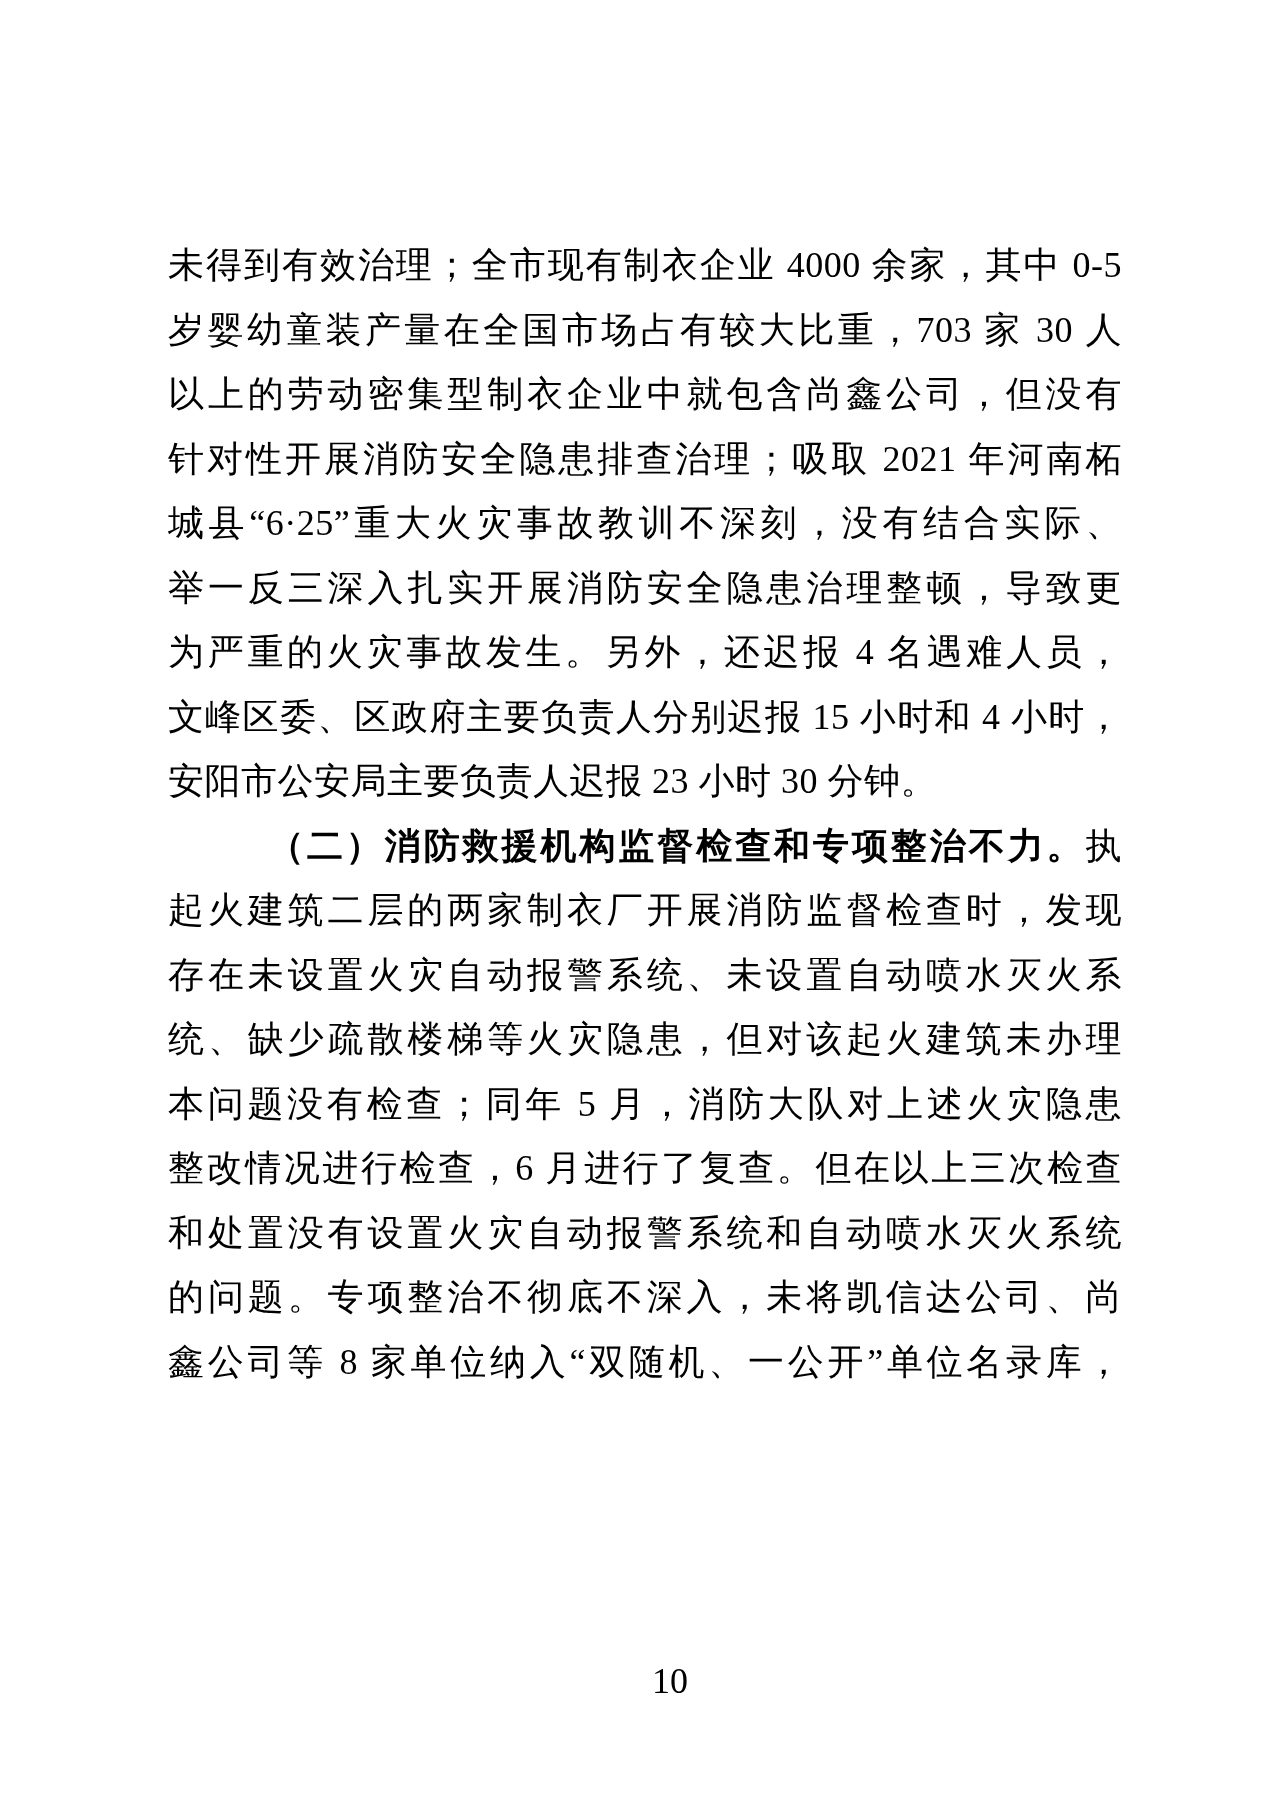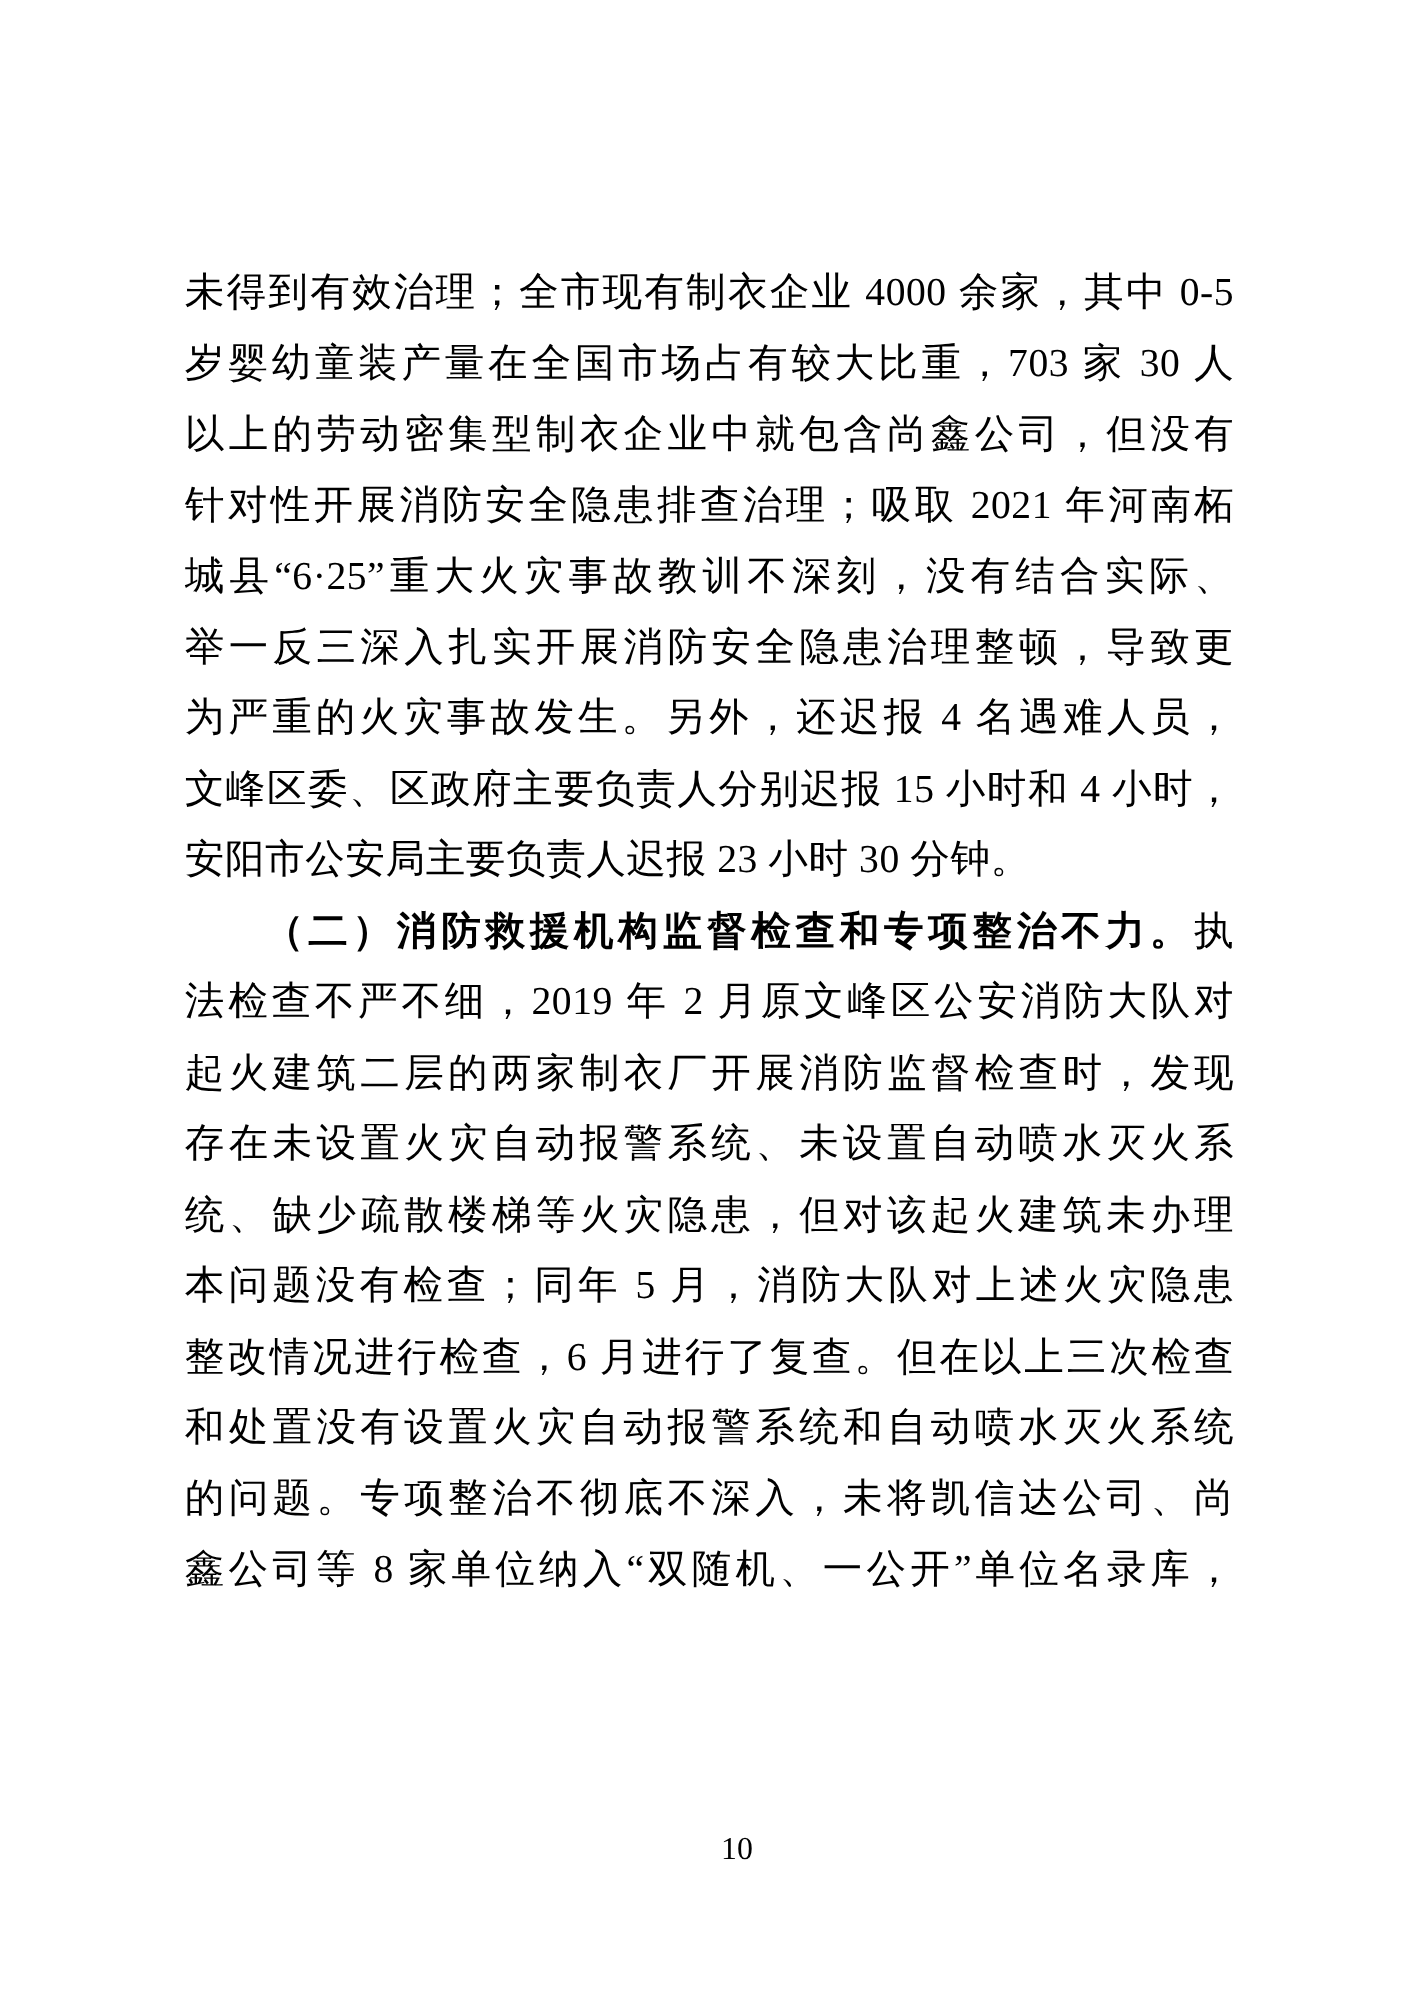--- a/index.html
+++ b/index.html
@@ -37,48 +37,48 @@
     overflow: hidden;
   }
   .line.last-left {
     text-align-last: left;
   }
   .line.indent {
     text-indent: 2em;
   }
   .run-bold {
     font-weight: bold;
+    margin-left: 28px;
   }
   .page-number {
     position: absolute;
     top: 1659px;
     left: 606px;
     width: 128px;
     height: 44px;
     line-height: 44px;
     text-align: center;
-    font-size: 29px;
+    font-size: 36px;
   }
 </style>
 </head>
 <body>
 
 <div class="page">
   <div class="doc-body">
       <div class="line"><span class="run">未得到有效治理；全市现有制衣企业 4000 余家，其中 0-5</span></div>
       <div class="line"><span class="run">岁婴幼童装产量在全国市场占有较大比重，703 家 30 人</span></div>
       <div class="line"><span class="run">以上的劳动密集型制衣企业中就包含尚鑫公司，但没有</span></div>
       <div class="line"><span class="run">针对性开展消防安全隐患排查治理；吸取 2021 年河南柘</span></div>
       <div class="line"><span class="run">城县“6·25”重大火灾事故教训不深刻，没有结合实际、</span></div>
       <div class="line"><span class="run">举一反三深入扎实开展消防安全隐患治理整顿，导致更</span></div>
       <div class="line"><span class="run">为严重的火灾事故发生。另外，还迟报 4 名遇难人员，</span></div>
       <div class="line"><span class="run">文峰区委、区政府主要负责人分别迟报 15 小时和 4 小时，</span></div>
       <div class="line last-left"><span class="run">安阳市公安局主要负责人迟报 23 小时 30 分钟。</span></div>
       <div class="line indent"><span class="run-bold">（二）消防救援机构监督检查和专项整治不力。</span><span class="run">执</span></div>
-      <div class="line"><span class="run">法检查不严不细，2019 年 2 月原文峰区公安消防大队对</span></div>
       <div class="line"><span class="run">起火建筑二层的两家制衣厂开展消防监督检查时，发现</span></div>
       <div class="line"><span class="run">存在未设置火灾自动报警系统、未设置自动喷水灭火系</span></div>
       <div class="line"><span class="run">统、缺少疏散楼梯等火灾隐患，但对该起火建筑未办理</span></div>
       <div class="line"><span class="run">本问题没有检查；同年 5 月，消防大队对上述火灾隐患</span></div>
       <div class="line"><span class="run">整改情况进行检查，6 月进行了复查。但在以上三次检查</span></div>
       <div class="line"><span class="run">和处置没有设置火灾自动报警系统和自动喷水灭火系统</span></div>
       <div class="line"><span class="run">的问题。专项整治不彻底不深入，未将凯信达公司、尚</span></div>
       <div class="line"><span class="run">鑫公司等 8 家单位纳入“双随机、一公开”单位名录库，</span></div>
     </div>
   <div class="page-number">10</div>

